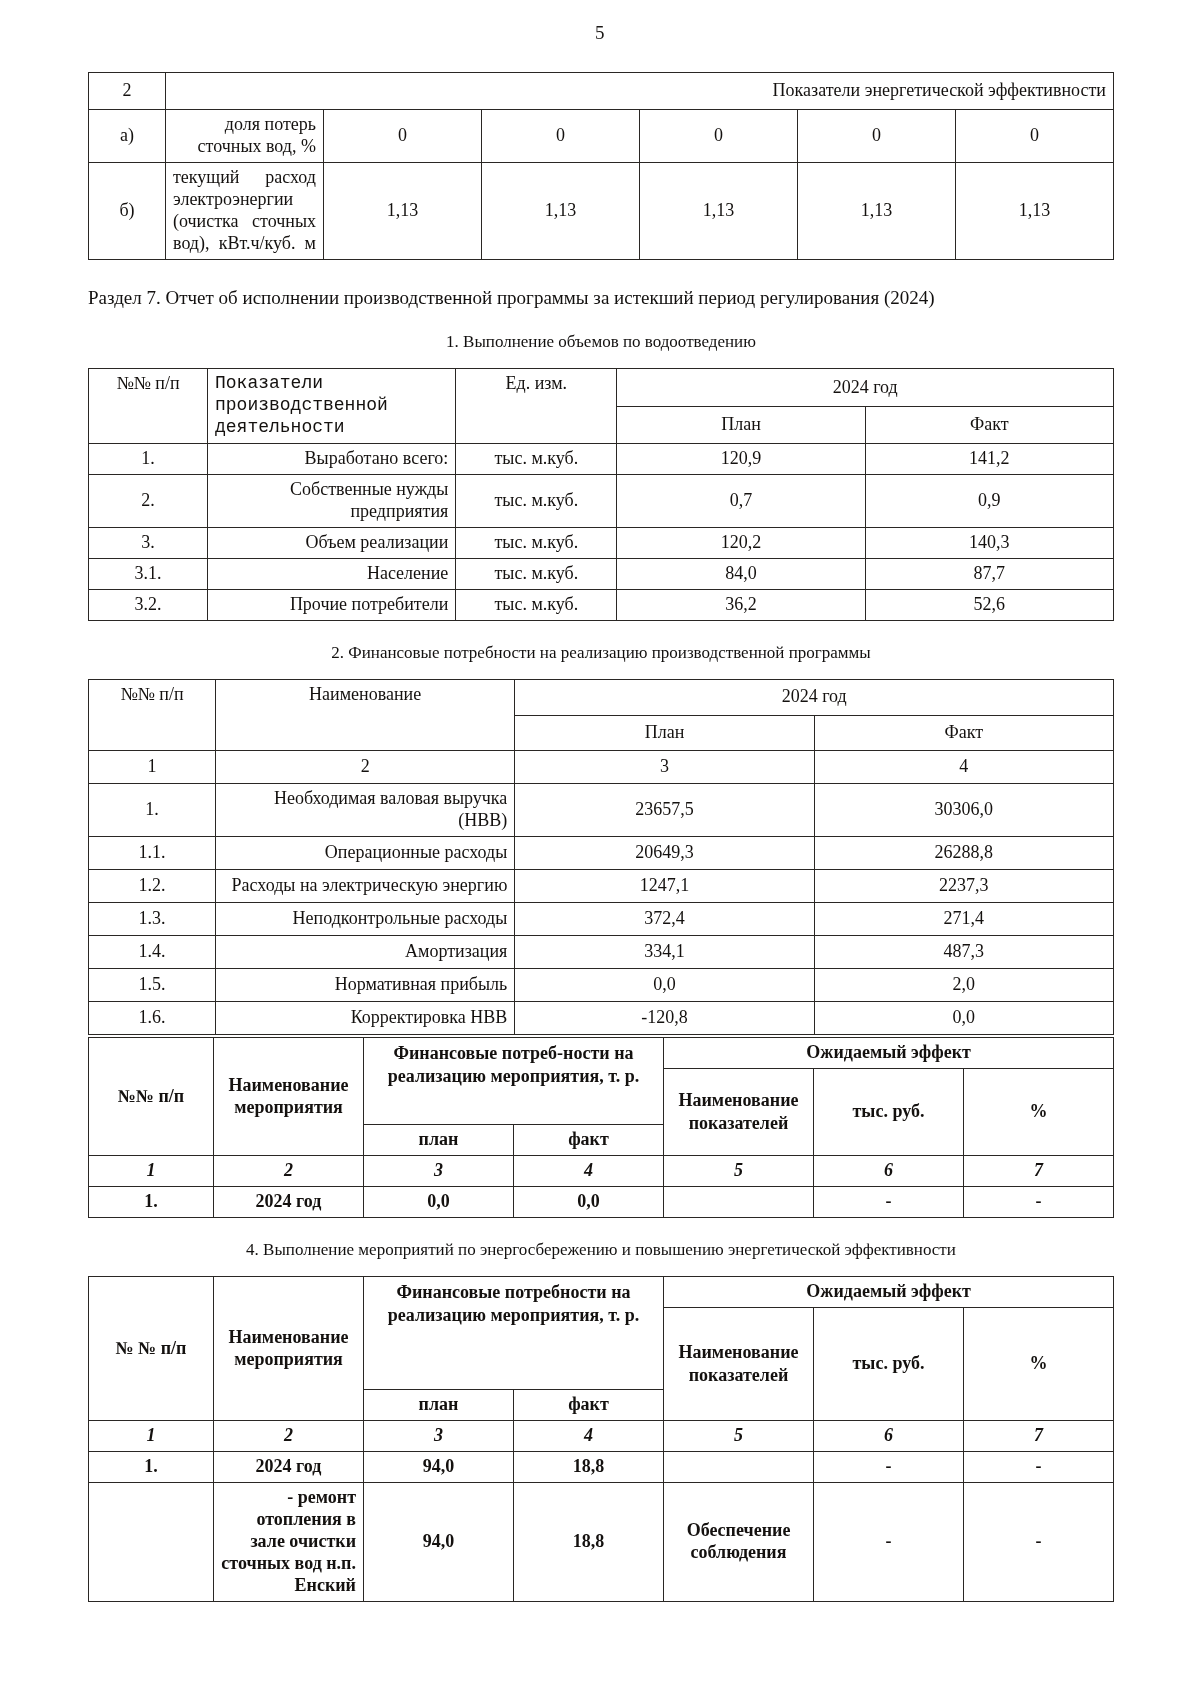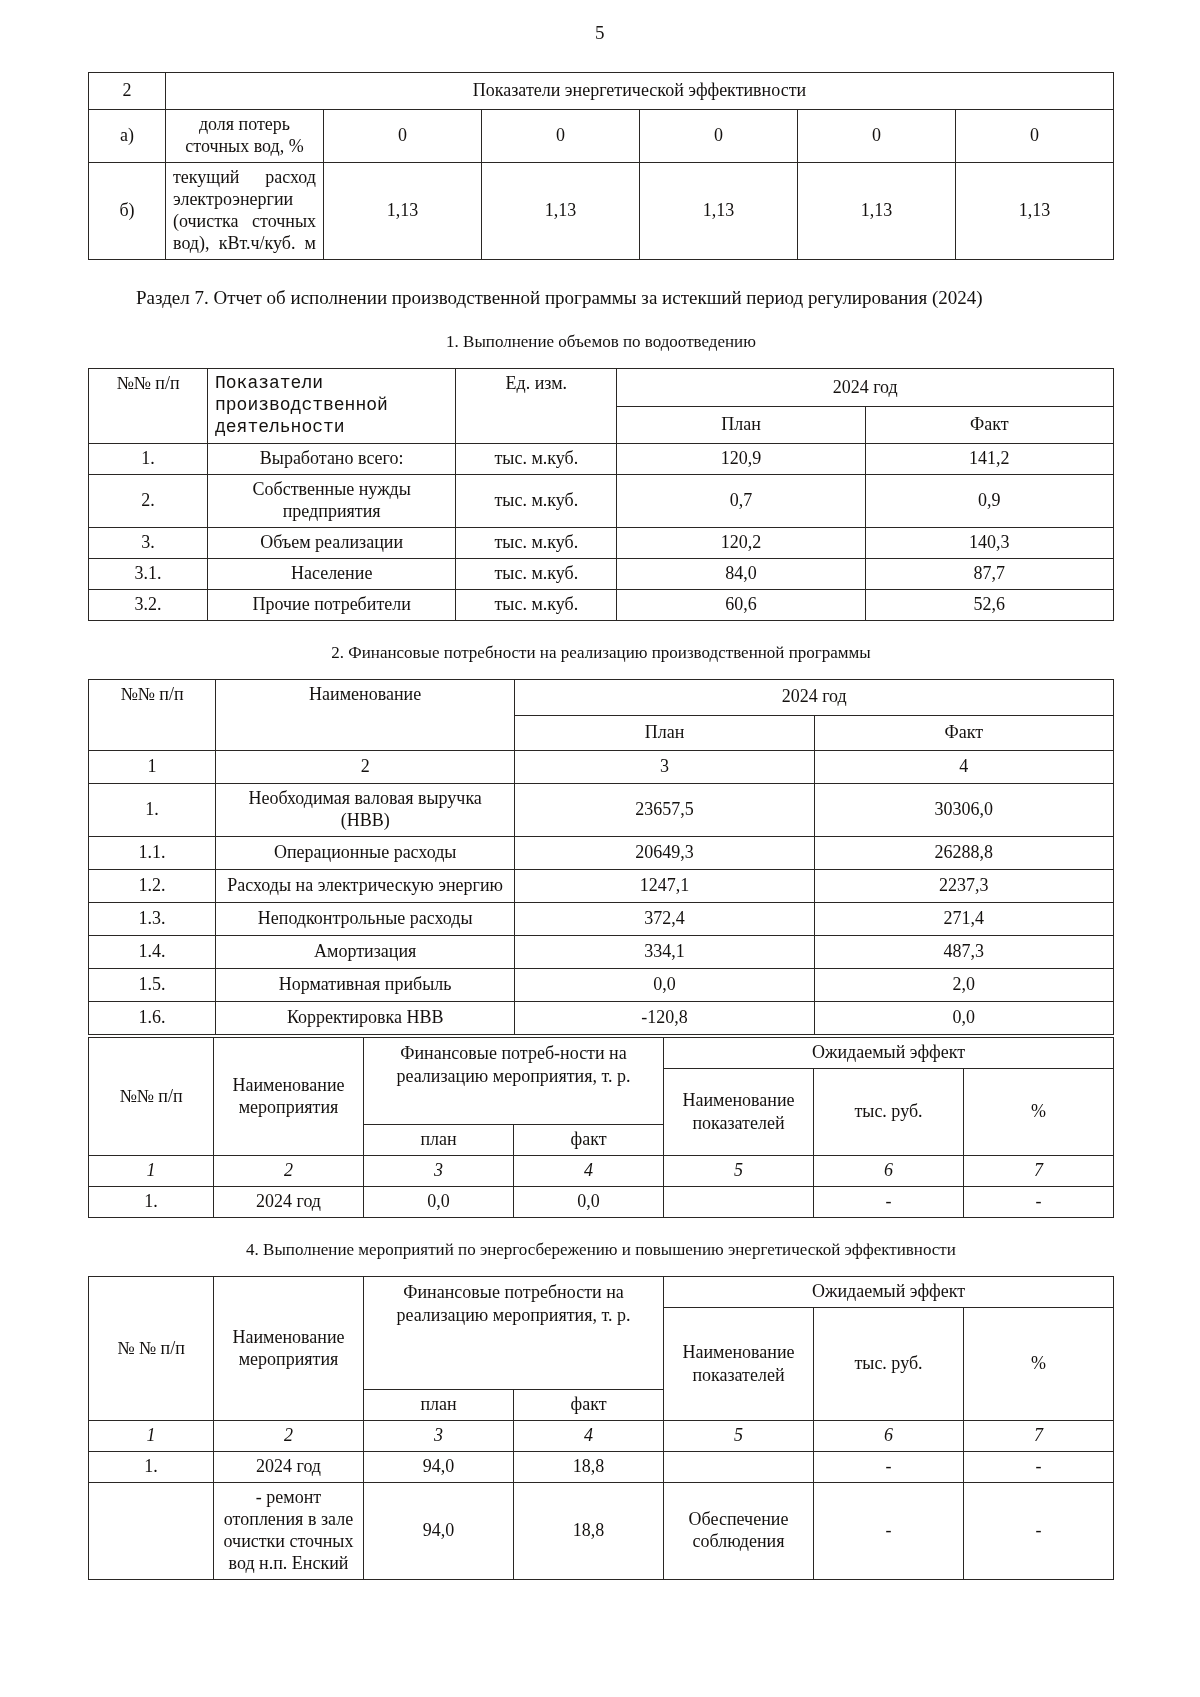--- a/index.html
+++ b/index.html
@@ -45,41 +45,40 @@
   table td, table th {
     border: 1px solid #2a2724;
     font-weight: normal;
     font-size: 18px;
     line-height: 1.22;
     padding: 4px 7px;
     vertical-align: middle;
     color: #14110f;
   }
   .c { text-align: center; }
-  .l { text-align: center; }
+  .l { text-align: right; }
   .j { text-align: justify; text-align-last: justify; }
   .ital { font-style: italic; }
 
   
   .tbl-energy { margin-top: 28px; }
   .tbl-energy td { height: 28px; }
   .tbl-energy .num-col { width: 62px; }
   .tbl-energy .val-col { width: 82px; }
   .tbl-energy .tall { height: 56px; }
 
   
   .section-title {
     font-size: 19px;
     margin: 26px 0 0 0;
     text-align: center;
     line-height: 1.3;
   }
   .section-title.left {
     text-align: left;
-    margin-left: 48px;
   }
   .subsection-title {
     font-size: 17px;
     text-align: center;
     margin: 22px 0 16px 0;
   }
 
   
   .tbl-volumes { margin-top: 2px; }
   .tbl-volumes td { height: 22px; }
@@ -91,21 +90,21 @@
 
   
   .tbl-fin { margin-top: 2px; }
   .tbl-fin td { height: 24px; }
   .tbl-fin .col-np { width: 112px; }
   .tbl-fin .col-pf { width: 126px; }
   .tbl-fin .hdr-tall { height: 62px; vertical-align: top; }
 
   
   .tbl-rep { margin-top: 2px; }
-  .tbl-rep td { height: 22px; }
+  .tbl-rep td { height: 22px; font-weight: bold; }
   .tbl-rep .col-np    { width: 110px; }
   .tbl-rep .col-name  { width: auto; }
   .tbl-rep .col-plan  { width: 84px; }
   .tbl-rep .col-fact  { width: 84px; }
   .tbl-rep .col-ind   { width: 150px; }
   .tbl-rep .col-thr   { width: 70px; }
   .tbl-rep .col-pct   { width: 72px; }
 
   .two-line { line-height: 1.3; }
 </style>
@@ -187,21 +186,21 @@
           <td class="c">3.1.</td>
           <td class="l">Население</td>
           <td class="c">тыс. м.куб.</td>
           <td class="c">84,0</td>
           <td class="c">87,7</td>
         </tr>
         <tr>
           <td class="c">3.2.</td>
           <td class="l">Прочие потребители</td>
           <td class="c">тыс. м.куб.</td>
-          <td class="c">60,6</td>
+          <td class="c">36,2</td>
           <td class="c">52,6</td>
         </tr>
       </tbody>
     </table>
 
     <p class="subsection-title">2.  Финансовые потребности на реализацию производственной программы</p>
 
     <table class="tbl-fin">
       <tbody>
         <tr>

